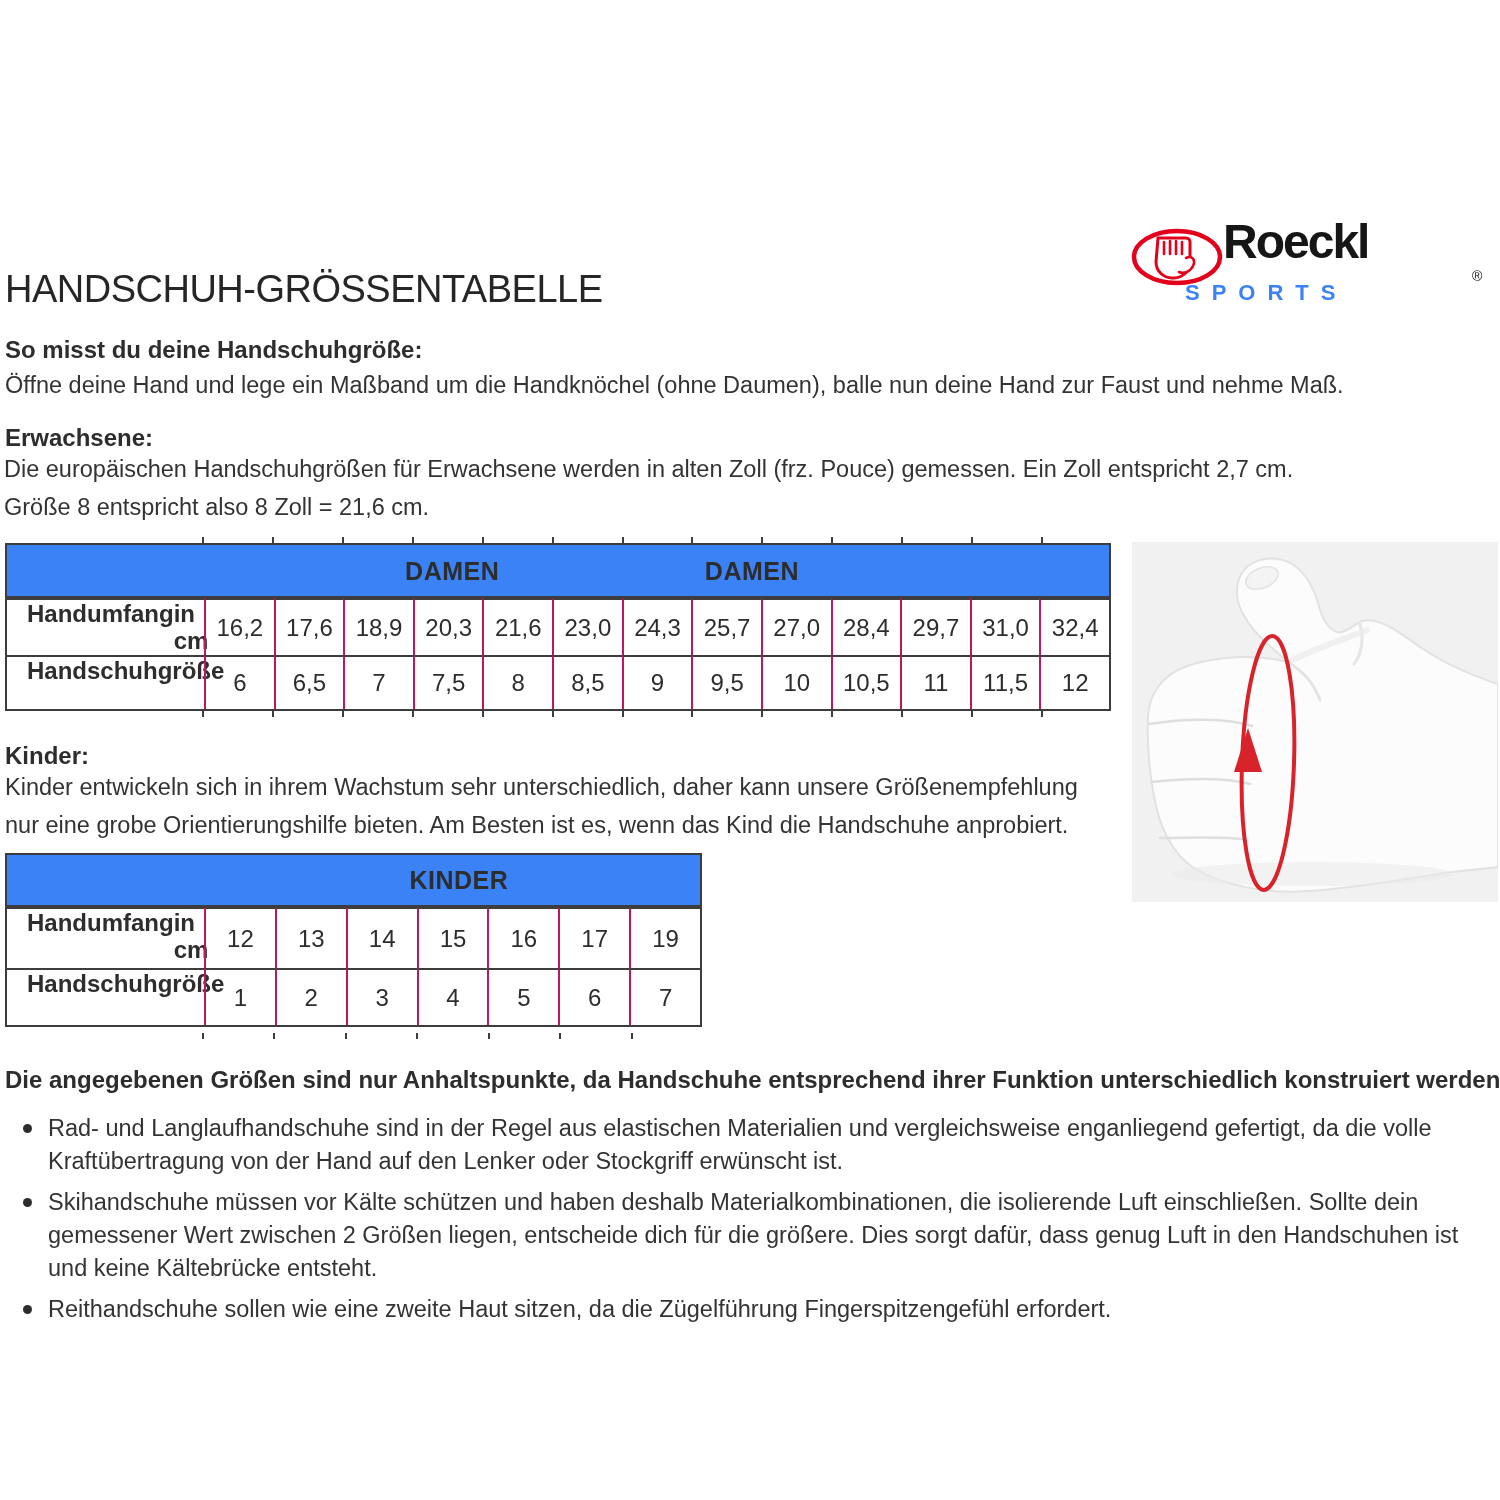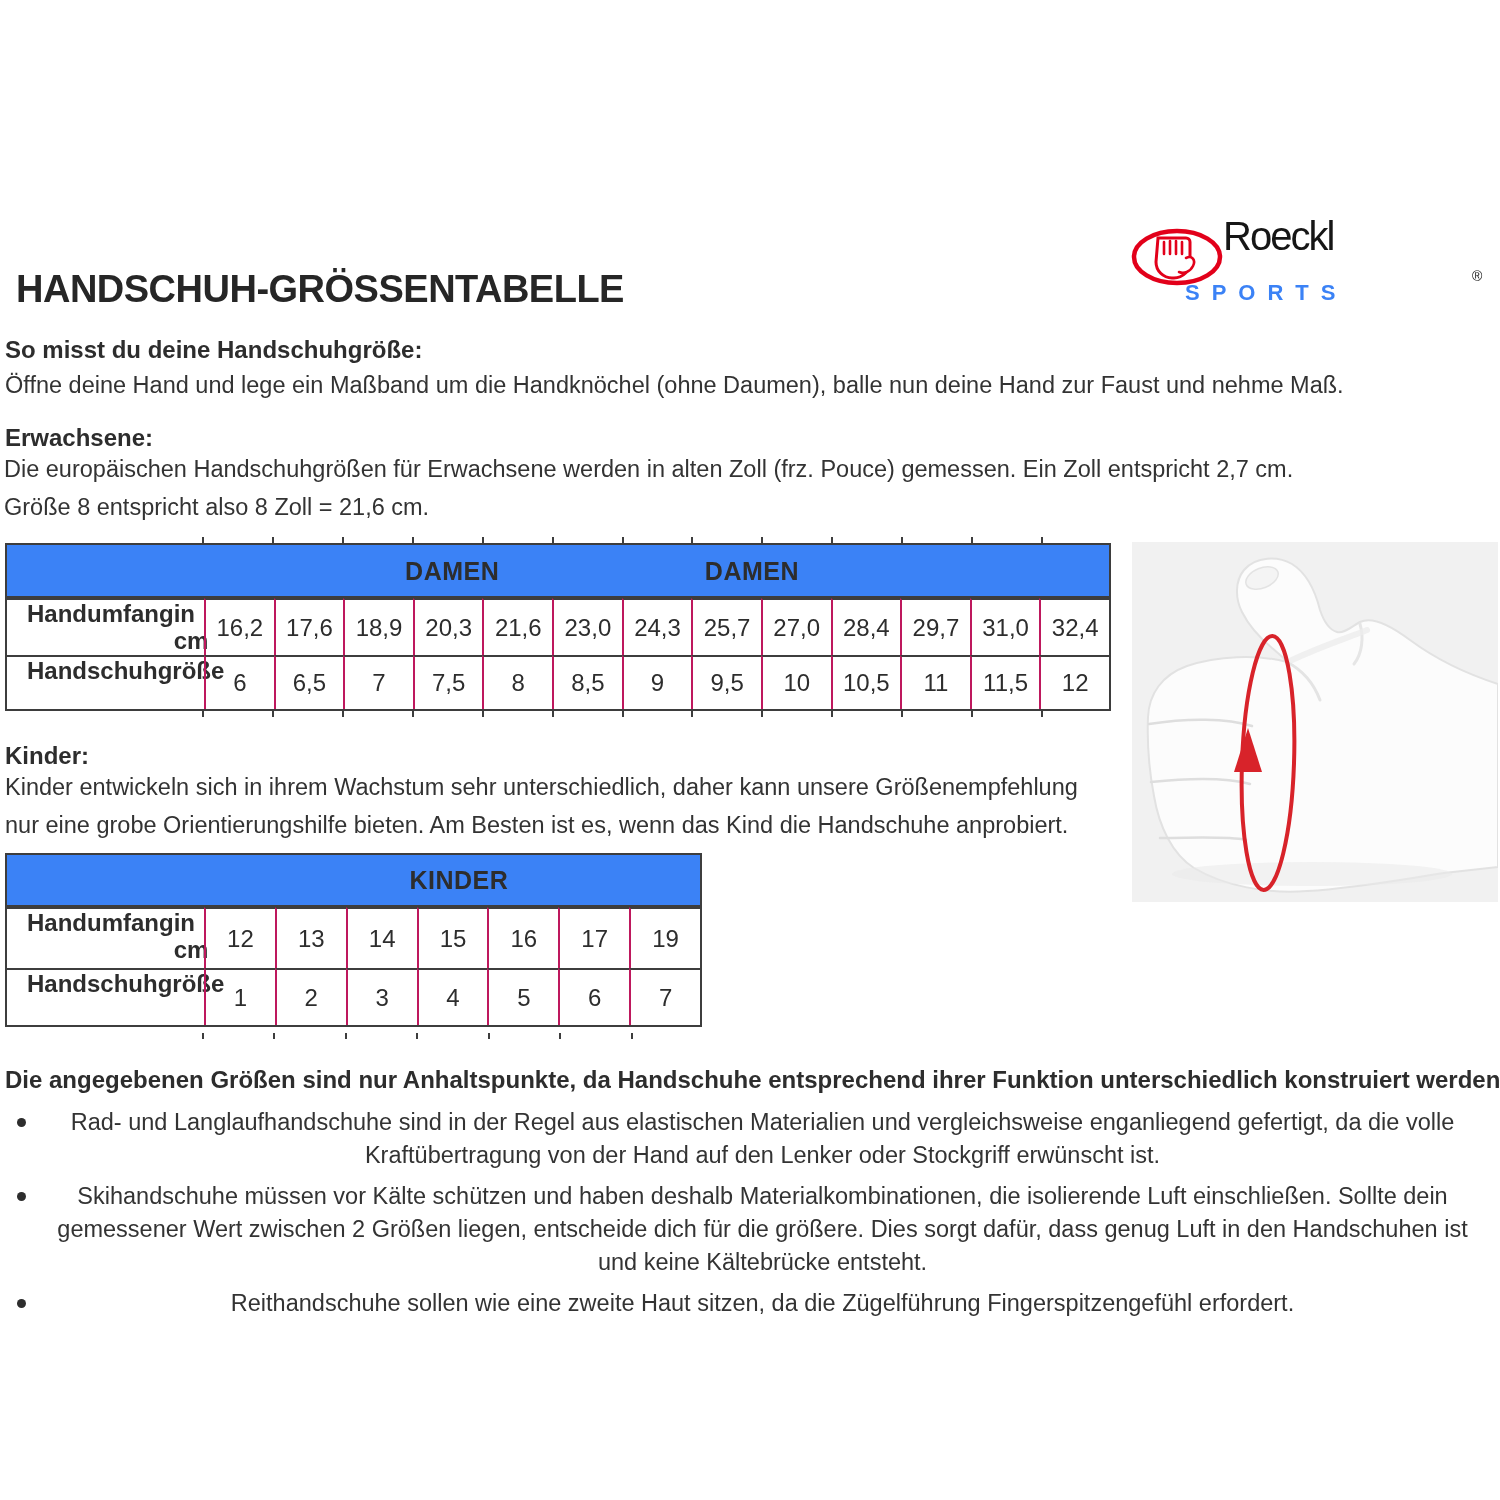--- a/index.html
+++ b/index.html
@@ -3,24 +3,24 @@
 <meta charset="utf-8">
 <style>
   html,body{margin:0;padding:0;background:#ffffff;}
   .page{
     position:relative;width:1500px;height:1500px;background:#ffffff;overflow:hidden;
     font-family:"Liberation Sans", sans-serif;color:#2d2d2d;
   }
   .abs{position:absolute;}
 
   
-  .doc-title{left:5px;top:268px;font-size:38px;font-weight:700;letter-spacing:-0.5px;color:#262626;margin-left:11px;}
+  .doc-title{left:5px;top:268px;font-size:38px;font-weight:400;letter-spacing:-0.5px;color:#262626;}
   .logo{left:1128px;top:220px;width:365px;height:86px;}
   .logo-mark{position:absolute;left:3px;top:8px;}
-  .logo-word{position:absolute;left:95px;top:-6px;font-size:40px;font-weight:400;letter-spacing:-2px;color:#161616;}
+  .logo-word{position:absolute;left:95px;top:-6px;font-size:48px;font-weight:700;letter-spacing:-2px;color:#161616;}
   .logo-reg{position:absolute;left:344px;top:48px;font-size:14px;color:#161616;}
   .logo-sub{position:absolute;left:57px;top:60px;font-size:22px;font-weight:700;letter-spacing:12px;color:#3b82f6;}
 
   
   .h-bold{font-size:24px;font-weight:700;white-space:nowrap;}
   .body-line{font-size:23.5px;font-weight:400;white-space:nowrap;color:#333;}
   .para .body-line{display:block;margin-bottom:11px;}
 
   
   .ticks{display:grid;height:6px;}
@@ -31,21 +31,21 @@
   .kids-cols{grid-template-columns:197px repeat(7,1fr);}
   .gtable .ghead{grid-column:1/-1;background:#3b82f6;position:relative;border-bottom:2px solid #3d3d3d;}
   .ghead .glabel{position:absolute;top:50%;transform:translate(-50%,-50%);font-size:25px;font-weight:700;letter-spacing:0.5px;}
   .cell{display:flex;align-items:center;justify-content:center;font-size:24px;border-left:2px solid #be185d;}
   .cell.rowlabel{justify-content:flex-start;padding-left:20px;font-weight:700;border-left:none;line-height:27px;flex-direction:row;align-items:flex-start;}
   .cell.rowlabel .lbl2{display:block;}
   .rtop{border-top:2px solid #3d3d3d;}
 
   
   .notes-heading{font-size:24px;font-weight:700;white-space:nowrap;}
-  .bullets{margin:0;padding:0;list-style:none;width:1478px;text-align:center;}
+  .bullets{margin:6px;padding:0;list-style:none;width:1478px;}
   .bullets li{position:relative;padding-left:37px;font-size:23.5px;line-height:33px;margin-bottom:8px;color:#333;}
   .bullets li::before{content:"";position:absolute;left:12px;top:12px;width:9px;height:9px;border-radius:50%;background:#2d2d2d;}
 
   
   .figure{left:1132px;top:542px;width:366px;height:360px;background:#f1f1f1;}
   .figure svg{display:block;}
 </style>
 </head>
 <body>
 

